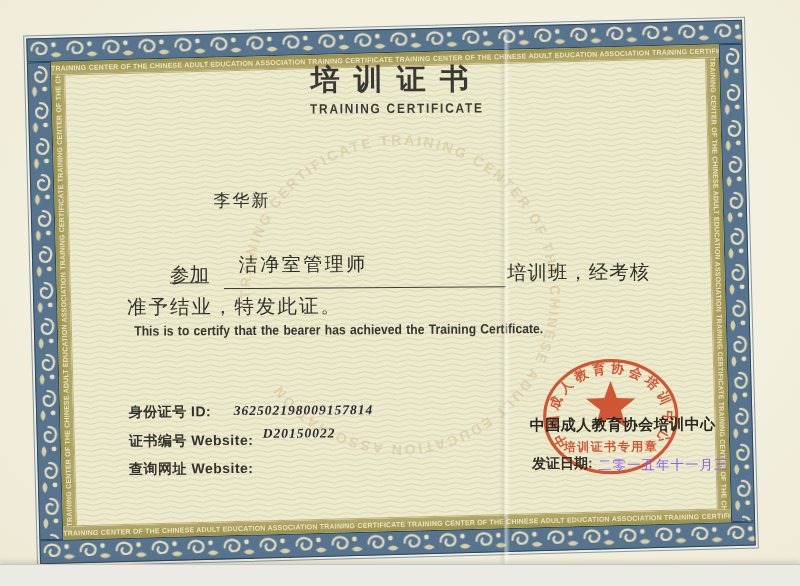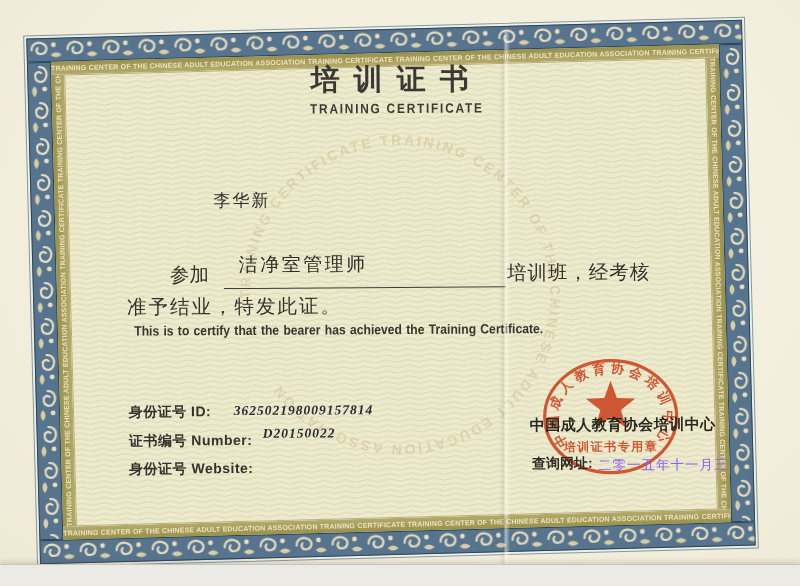--- a/index.html
+++ b/index.html
@@ -41,21 +41,21 @@
 
   
   .overprint{position:absolute;inset:0;z-index:4;transform:rotate(-0.35deg);
     transform-origin:400px 300px;color:#33312b;}
   .abs{position:absolute;white-space:nowrap;}
   .title-cn{left:calc(50% - 2px);top:60px;transform:translateX(-50%);
     font-size:29px;font-weight:700;letter-spacing:14px;color:#3a3832;}
   .title-en{left:calc(50% - 2px);top:101px;transform:translateX(-50%) scaleX(.88);
     font-size:13.5px;font-weight:700;letter-spacing:2px;color:#3d3b35;}
   .name{left:190px;top:188px;font-size:17px;letter-spacing:2px;color:#2f2d29;margin-left:24px;}
-  .p-prefix{left:170px;top:260px;font-size:19.5px;}
+  .p-prefix{left:170px;top:260px;font-size:19.5px;text-decoration:underline;}
   .course{left:239px;top:251px;font-size:19px;letter-spacing:2.5px;color:#2e2c27;}
   .course-line{left:224px;top:287px;width:282px;height:0;
     border-top:1.5px solid #403e37;}
   .p-suffix{left:507px;top:260px;font-size:19.5px;letter-spacing:1px;}
   .completion{left:127px;top:292px;font-size:19.5px;letter-spacing:2px;}
   .english{left:134px;top:322px;font-size:13.5px;font-weight:700;color:#37352f;
     transform:scaleX(.9);transform-origin:left center;word-spacing:1px;}
   .f-label{font-size:14px;font-weight:600;color:#34322c;letter-spacing:.5px;text-align:center;}
   .f-val{font-family:"Liberation Serif","DejaVu Serif",serif;font-weight:600;
     font-size:13.5px;letter-spacing:1px;color:#2b2933;font-style:italic;}
@@ -157,35 +157,35 @@
 
   <div class="abs p-prefix">参加</div>
   <div class="abs course">洁净室管理师</div>
   <div class="abs course-line"></div>
   <div class="abs p-suffix">培训班，经考核</div>
   <div class="abs completion">准予结业，特发此证。</div>
   <div class="abs english">This is to certify that the bearer has achieved the Training Certificate.</div>
 
   <div class="abs f-label row1l">身份证号 ID:</div>
   <div class="abs f-val row1v">362502198009157814</div>
-  <div class="abs f-label row2l">证书编号 Number:</div>
+  <div class="abs f-label row2l">证书编号 Website:</div>
   <div class="abs f-val row2v">D20150022</div>
-  <div class="abs f-label row3l">身份证号 Website:</div>
+  <div class="abs f-label row3l">查询网址 Website:</div>
 
   <svg class="seal" width="146" height="124" viewBox="0 0 146 124">
     <defs>
         <path id="sealArc" d="M35.5,93.1 A53,44 0 1 1 110.5,93.1"></path>
       </defs>
     <ellipse cx="73" cy="62" rx="66" ry="56" fill="none" stroke="#cd4b27" stroke-width="3.2"></ellipse>
     <polygon fill="#cd4b27" points="73,26 79.3,43.3 97.7,44 83.3,55.3 88.3,73 73,62.8 57.7,73 62.7,55.3 48.3,44 66.7,43.3"></polygon>
     <text font-size="13" font-weight="bold" letter-spacing="4.5" fill="#cd4b27">
       <textPath href="#sealArc" startOffset="7">中国成人教育协会培训中心</textPath>
     </text>
     <text x="73" y="96" text-anchor="middle" font-size="12" font-weight="bold" letter-spacing="1.5" fill="#cd4b27">培训证书专用章</text>
   </svg>
   <div class="abs org-line">中国成人教育协会培训中心</div>
 
-  <div class="abs date-l">查询网址:</div>
+  <div class="abs date-l">发证日期:</div>
   <div class="abs date-v">二零一五年十一月三</div>
 </div>
 
 <div class="crease"></div>
 <div class="scan-strip"></div>
 
 </body></html>

